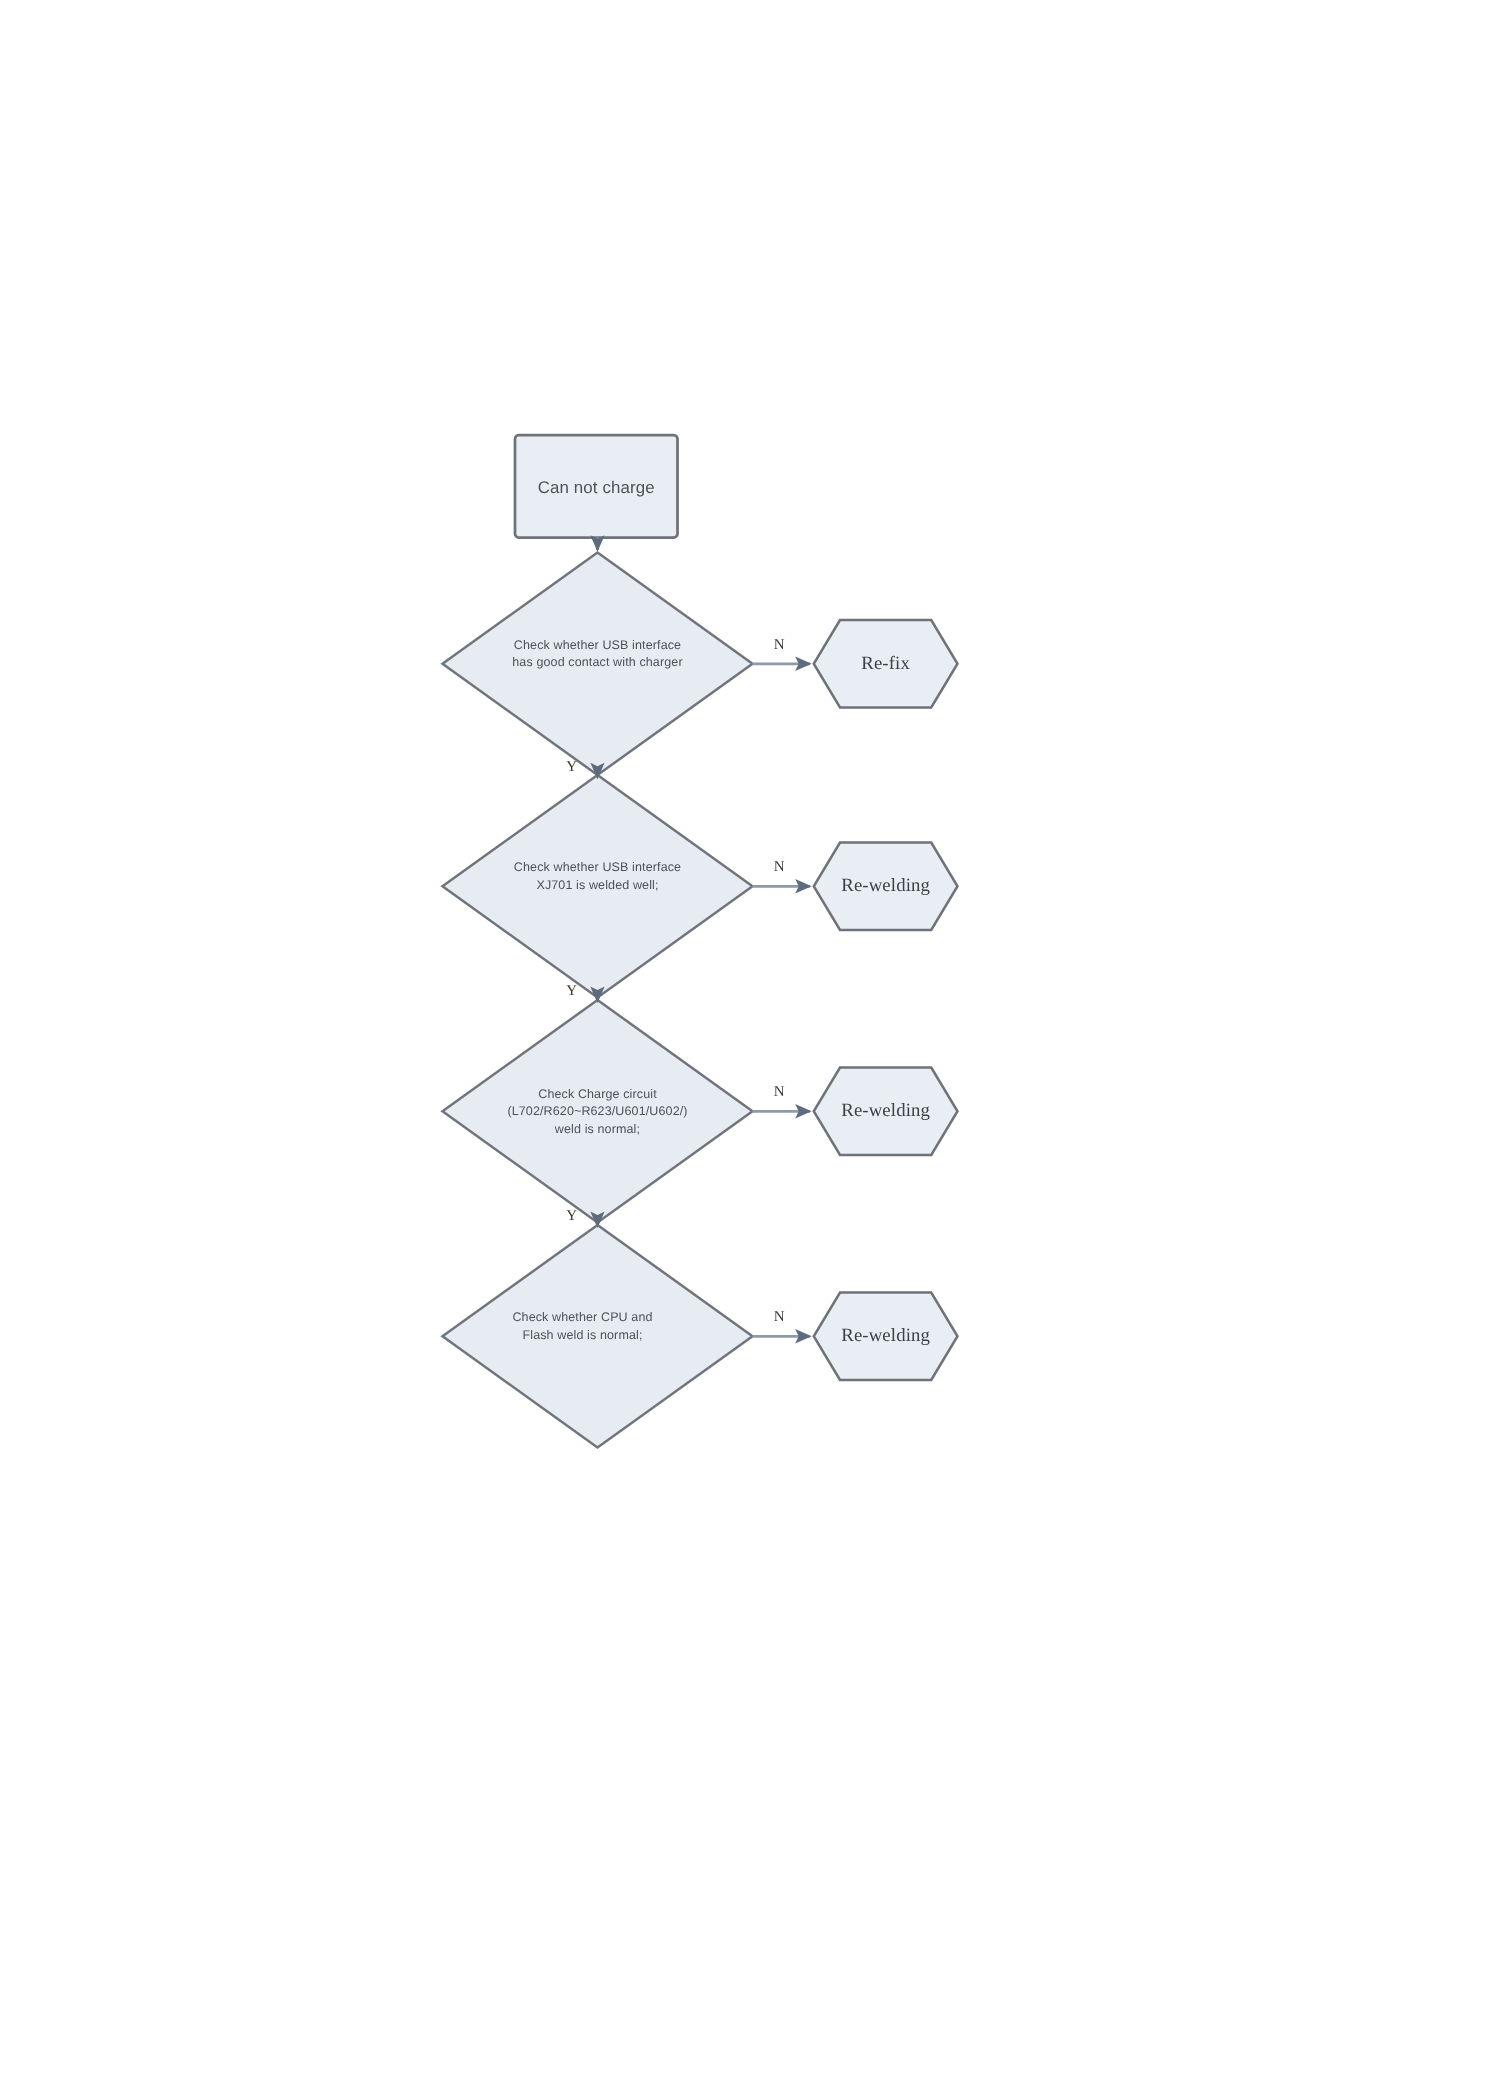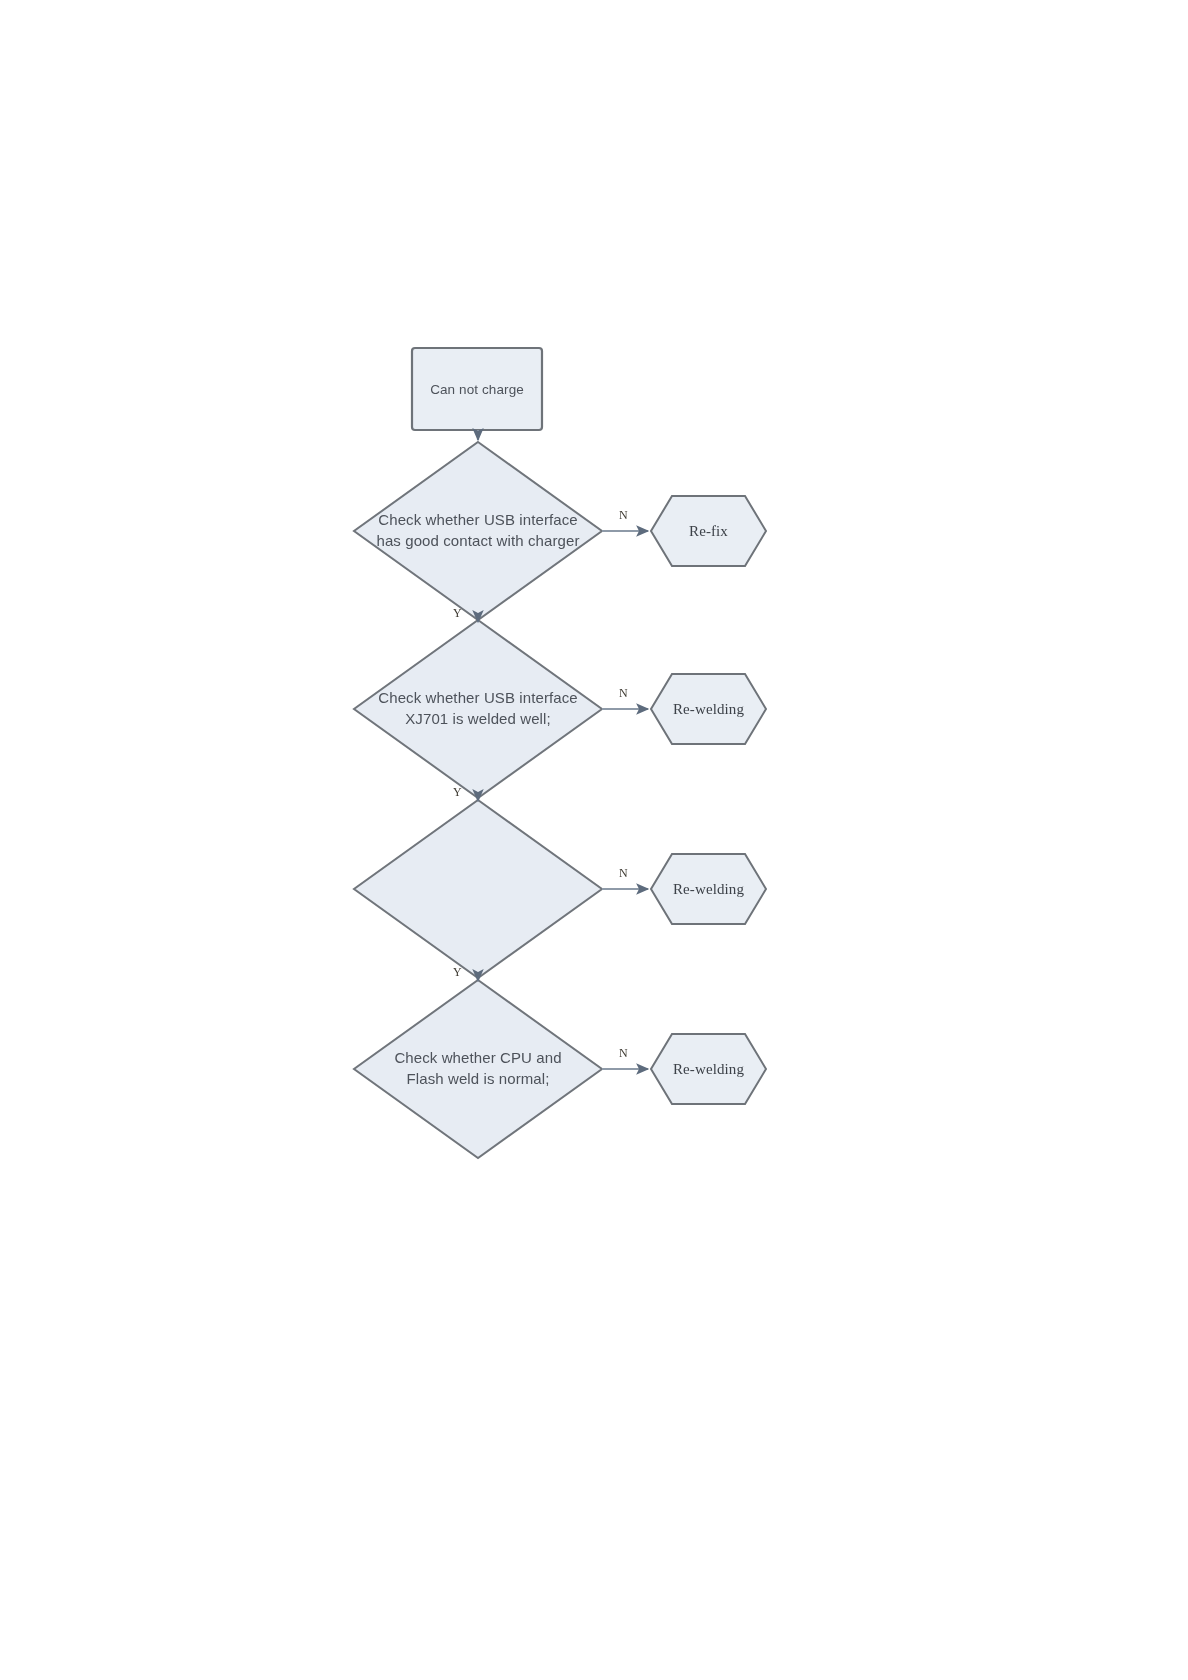--- a/index.html
+++ b/index.html
@@ -27,21 +27,21 @@
     line-height: 1.38;
     letter-spacing: 0.1px;
     white-space: pre-line;
     pointer-events: none;
   }
   .start-text {
     font-size: 13.5px;
     color: #4d525a;
   }
   .diamond-text {
-    font-size: 15px;
+    font-size: 10px;
     color: #4d525a;
   }
   .hex-text {
     font-size: 15px;
     font-family: "Liberation Serif", serif;
     color: #3c4148;
   }
   .edge-label {
     position: absolute;
     font-size: 12px;
@@ -103,24 +103,27 @@
   <div class="node-text diamond-text" style="left:348px; top:510px; width:260px;">Check whether USB interface
 has good contact with charger</div>
 
   <div class="node-text hex-text" style="left:651px; top:521px; width:115px;">Re-fix</div>
 
   <div class="node-text diamond-text" style="left:348px; top:688px; width:260px;">Check whether USB interface
 XJ701 is welded well;</div>
 
   <div class="node-text hex-text" style="left:651px; top:699px; width:115px;">Re-welding</div>
 
+  <div class="node-text diamond-text" style="left:345px; top:869px; width:266px;">Check Charge circuit
+(L702/R620~R623/U601/U602/)
+weld is normal;</div>
 
   <div class="node-text hex-text" style="left:651px; top:879px; width:115px;">Re-welding</div>
 
-  <div class="node-text diamond-text" style="left:348px; top:1048px; width:260px;">Check whether CPU and
+  <div class="node-text diamond-text" style="left:336px; top:1048px; width:260px;">Check whether CPU and
 Flash weld is  normal;</div>
 
   <div class="node-text hex-text" style="left:651px; top:1059px; width:115px;">Re-welding</div>
 
   <div class="edge-label" style="left:619px; top:508px;">N</div>
 
   <div class="edge-label" style="left:453px; top:606px;">Y</div>
 
   <div class="edge-label" style="left:619px; top:686px;">N</div>
 

